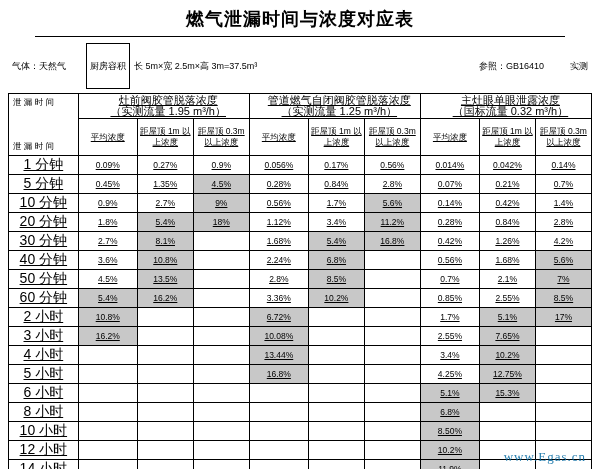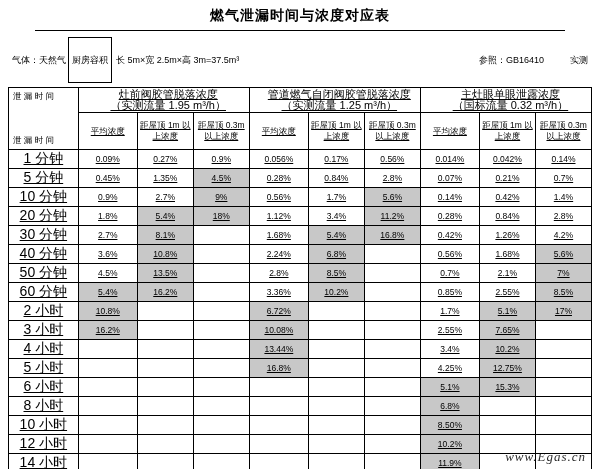--- a/index.html
+++ b/index.html
@@ -9,35 +9,35 @@
     font-family:"Liberation Sans", sans-serif;
     color:#000;
     position:relative;
     overflow:hidden;
   }
   .page{position:relative;width:600px;height:469px;}
   .title{
     text-align:center;
     font-family:"Liberation Serif", serif;
     font-weight:bold;
-    font-size:14px;
+    font-size:18px;
     letter-spacing:1px;
     padding-top:7px;
   }
   .title-underline{
     width:530px;height:1px;background:#000;margin:5px auto 0 auto;
   }
   .meta{
     display:flex;
     align-items:center;
     font-size:9px;
     padding:6px 12px 4px 12px;
     white-space:nowrap;
   }
-  .meta .m1{margin-right:2px;}
+  .meta .m1{margin-right:20px;}
   .meta .box{
     border:1px solid #000;
     padding:16px 3px;
     margin-right:4px;
     line-height:12px;
   }
   .meta .m2{margin-right:10px;}
   .meta .spacer{flex:1;}
   .meta .m3{margin-right:26px;}
   table{
@@ -66,23 +66,22 @@
   .hl{background:#c8c8c8;}
   td.cell{font-size:8.5px;}
   .corner{position:relative;height:52px;}
   .corner .tl{position:absolute;left:4px;top:3px;font-size:8.5px;}
   .corner .br{position:absolute;left:4px;bottom:3px;font-size:8.5px;}
   .watermark{
     position:absolute;
     right:14px;
     bottom:4px;
     font-family:"Liberation Serif", serif;
-    font-style:italic;
     font-size:13px;
-    color:#000000;
+    color:#0369a1;
     letter-spacing:1px;
     opacity:.85;
   }
 </style>
 </head>
 <body>
 
 <div class="page">
 
   <div class="title">燃气泄漏时间与浓度对应表</div>

